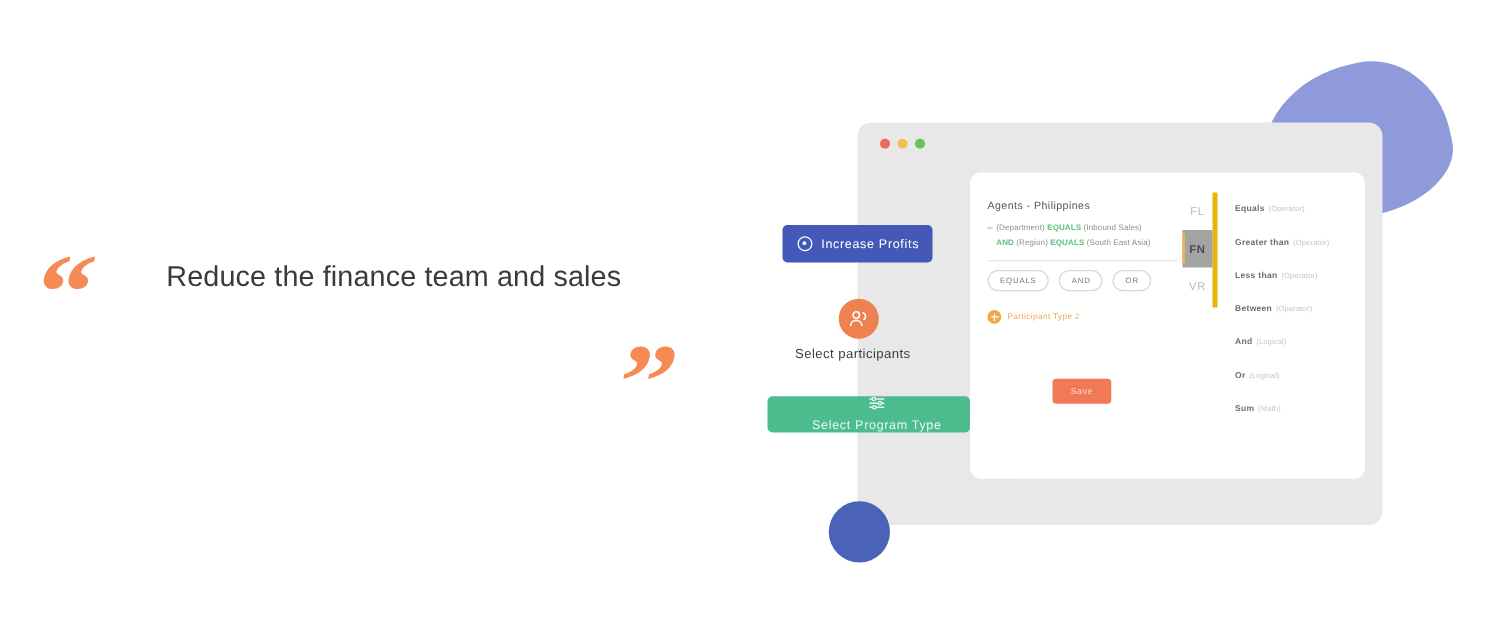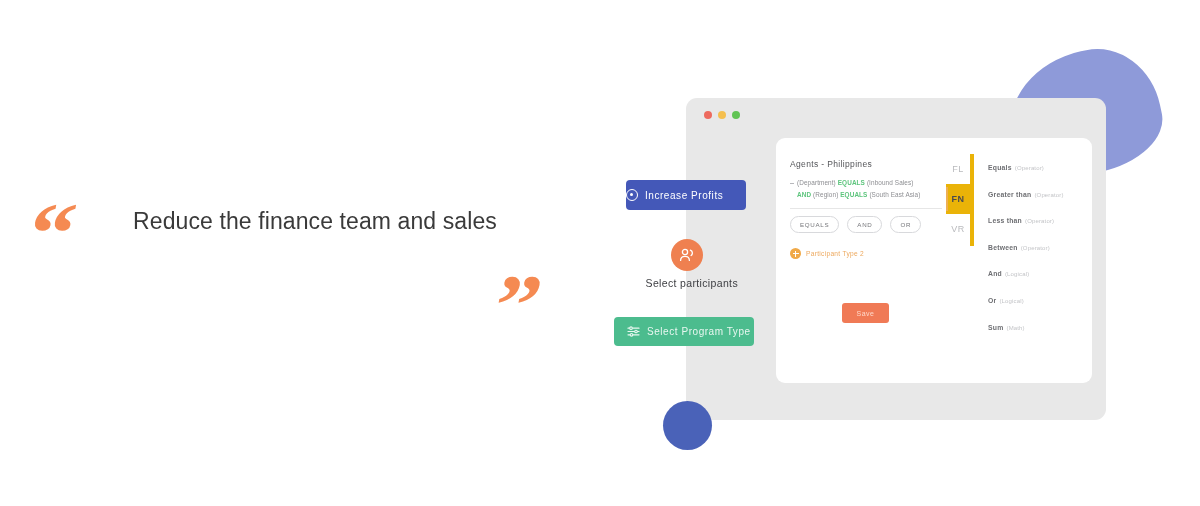--- a/index.html
+++ b/index.html
@@ -201,21 +201,21 @@
   }
   .tab {
     position: relative;
     height: 30px;
     display: flex; align-items: center; justify-content: center;
     font-size: 9px;
     color: #b9babd;
     letter-spacing: .6px;
     cursor: pointer;
   }
-  .tab.active { color: #4a4b4f; background: #eab308; font-weight: 600; }
+  .tab.active { color: #4a4b4f; background: #a3a3a3; font-weight: 600; }
   .tab.active::before {
     content: "";
     position: absolute; left: 0; top: 3px;
     width: 1.6px; height: 24px;
     background: #eeb053;
   }
 
   
   .op-list {
     position: absolute;
@@ -246,49 +246,50 @@
     display: flex; align-items: center; gap: 7px;
     border: none; cursor: pointer;
     border-radius: 4px;
     color: #ffffff;
     letter-spacing: .55px;
     font-family: "Liberation Sans", sans-serif;
   }
   .btn-profits {
     left: 626px; top: 180px;
     width: 120px; height: 30px;
-    padding-left: 0;
+    padding-left: 12px;
     background: #4458b8;
     font-size: 10px;
   }
   .btn-program {
     left: 614px; top: 317px;
-    width: 140px; height: 29px;
+    width: 162px; height: 29px;
     padding-left: 13px;
     background: #4cbc8e;
     color: #e8f7f0;
     font-size: 10px;
+    flex-direction: column;
   }
   .icon-target {
     width: 12px; height: 12px; flex: none;
     border: 1.6px solid #ffffff; border-radius: 50%;
     position: relative;
   }
   .icon-target::after {
     content: ""; position: absolute;
     left: 2.6px; top: 2.6px; width: 3.6px; height: 3.6px;
     background: #ffffff; border-radius: 50%;
   }
   .icon-sliders { width: 13px; height: 11px; flex: none; }
 
   .participants {
     position: absolute;
     left: 636px; top: 239px;
     width: 102px;
-    text-align: right;
+    text-align: left;
     cursor: pointer;
   }
   .avatar-circle {
     width: 32px; height: 32px;
     margin: 0 auto 6px;
     border-radius: 50%;
     background: #ef8050;
     display: flex; align-items: center; justify-content: center;
   }
   .participants-label {

